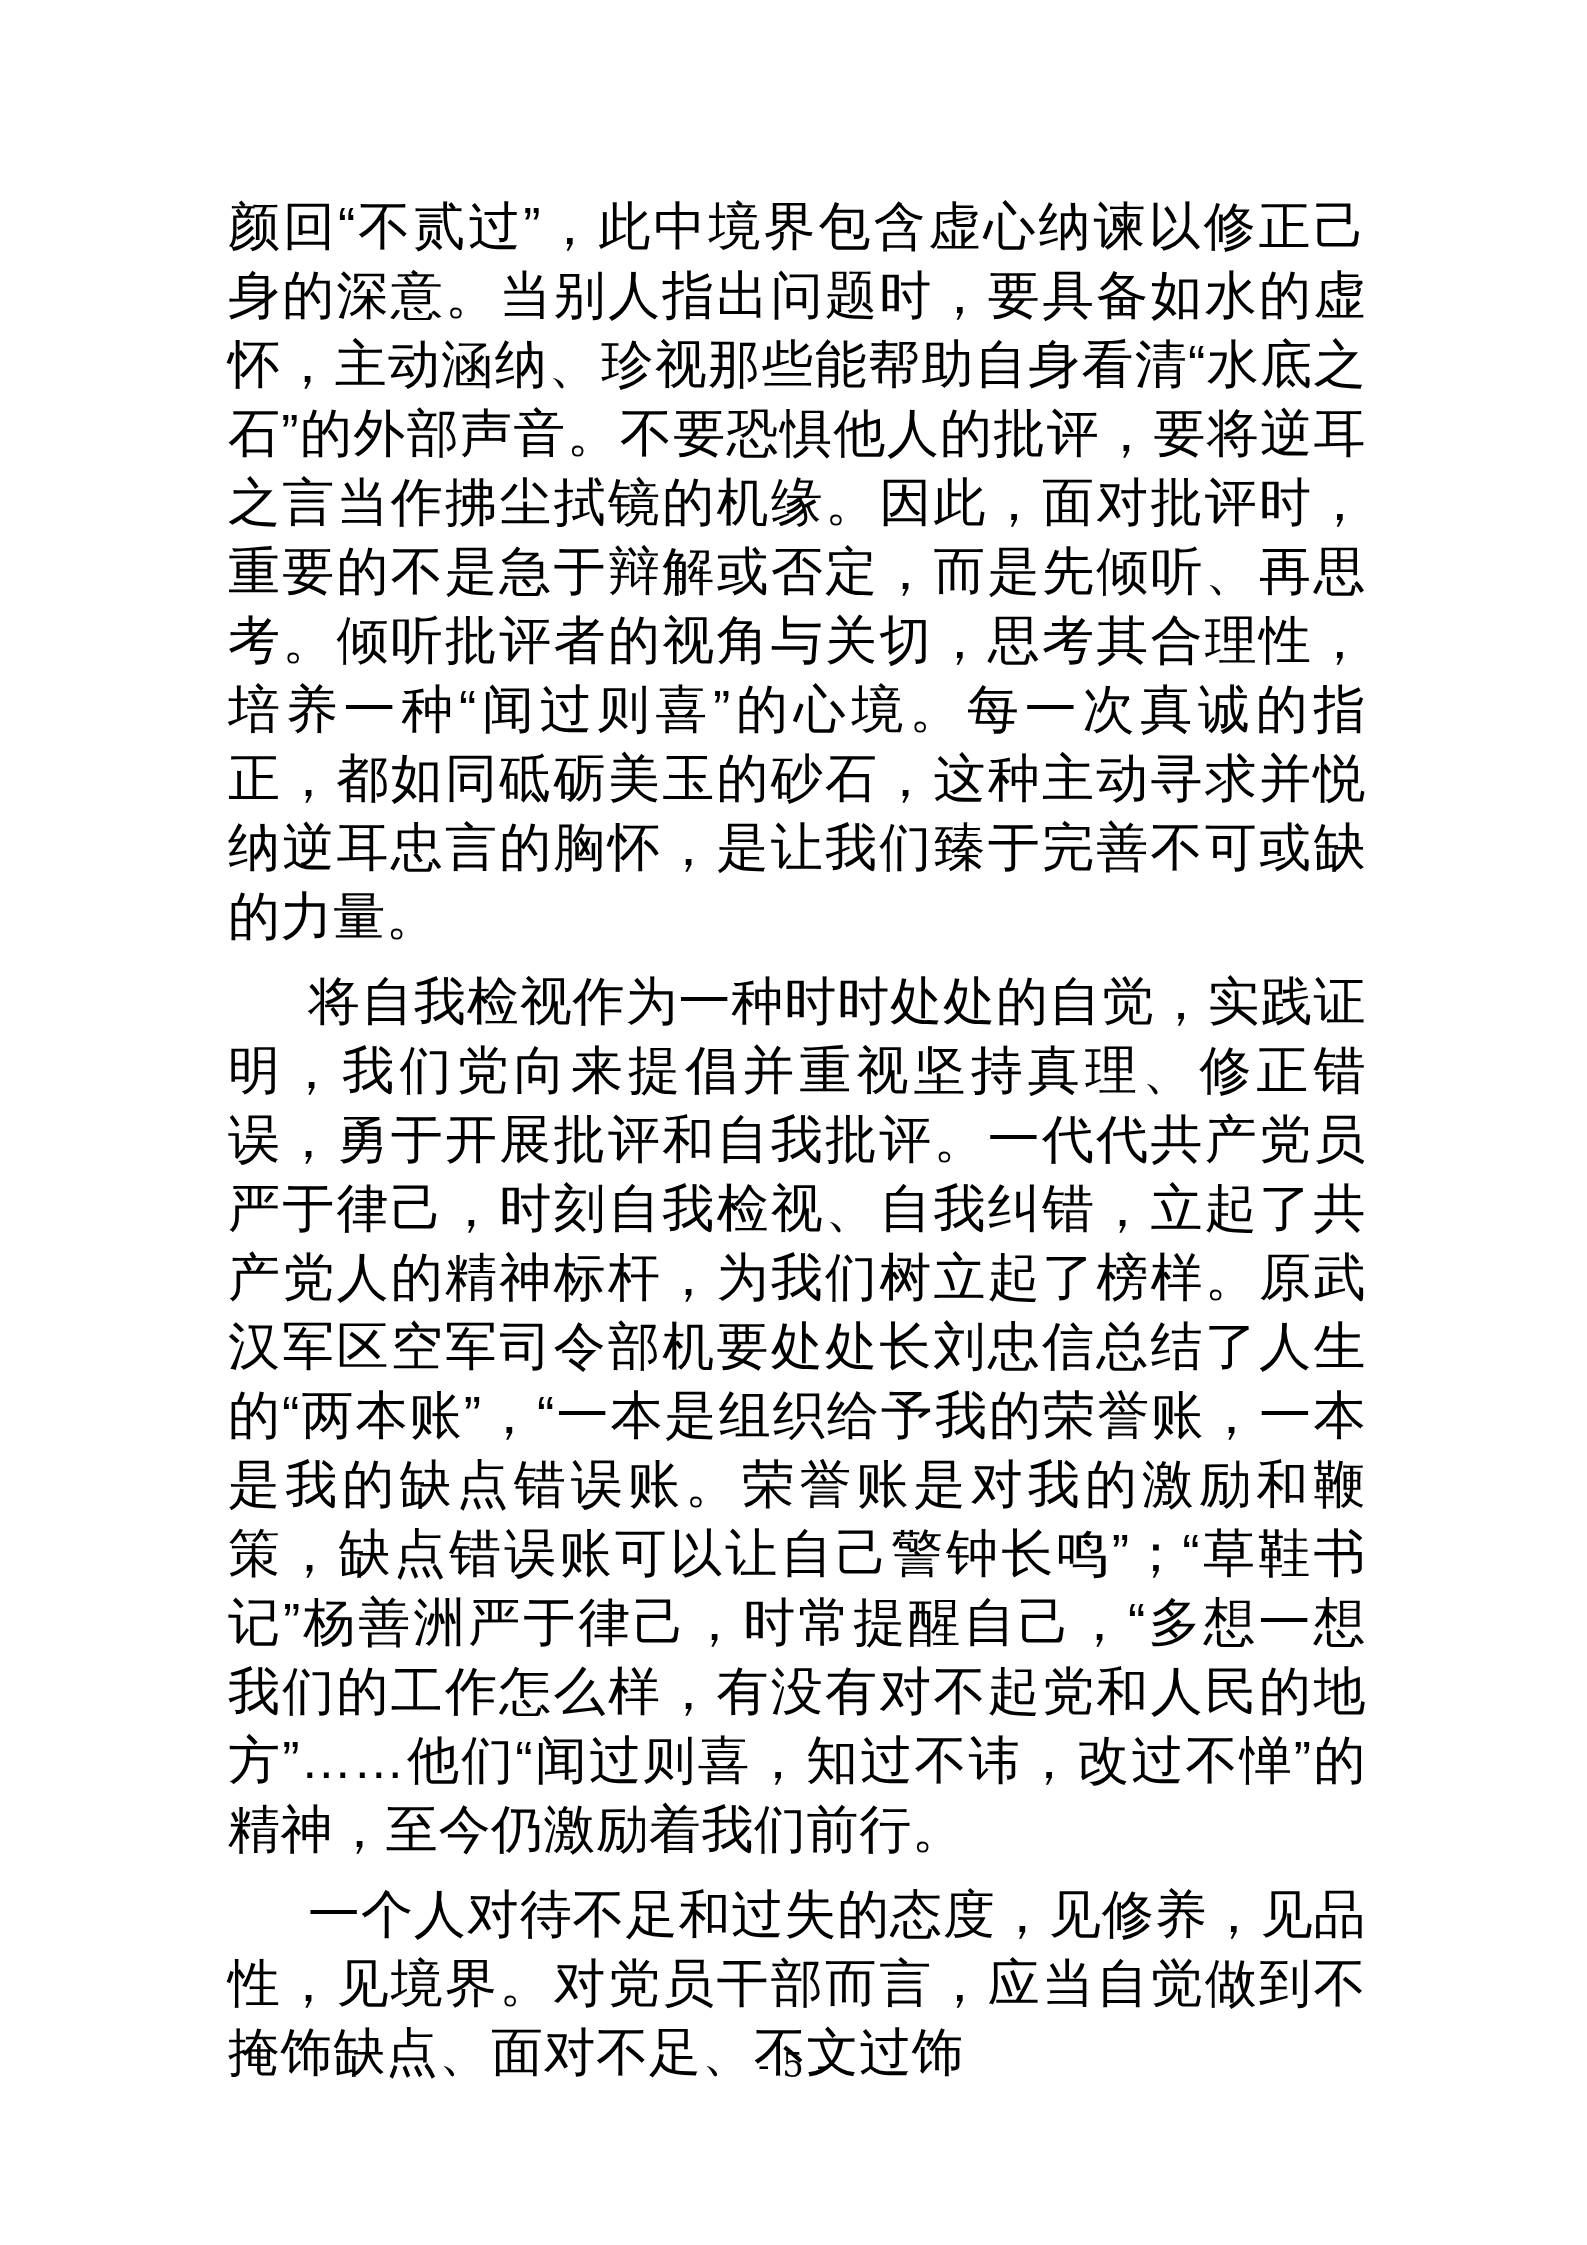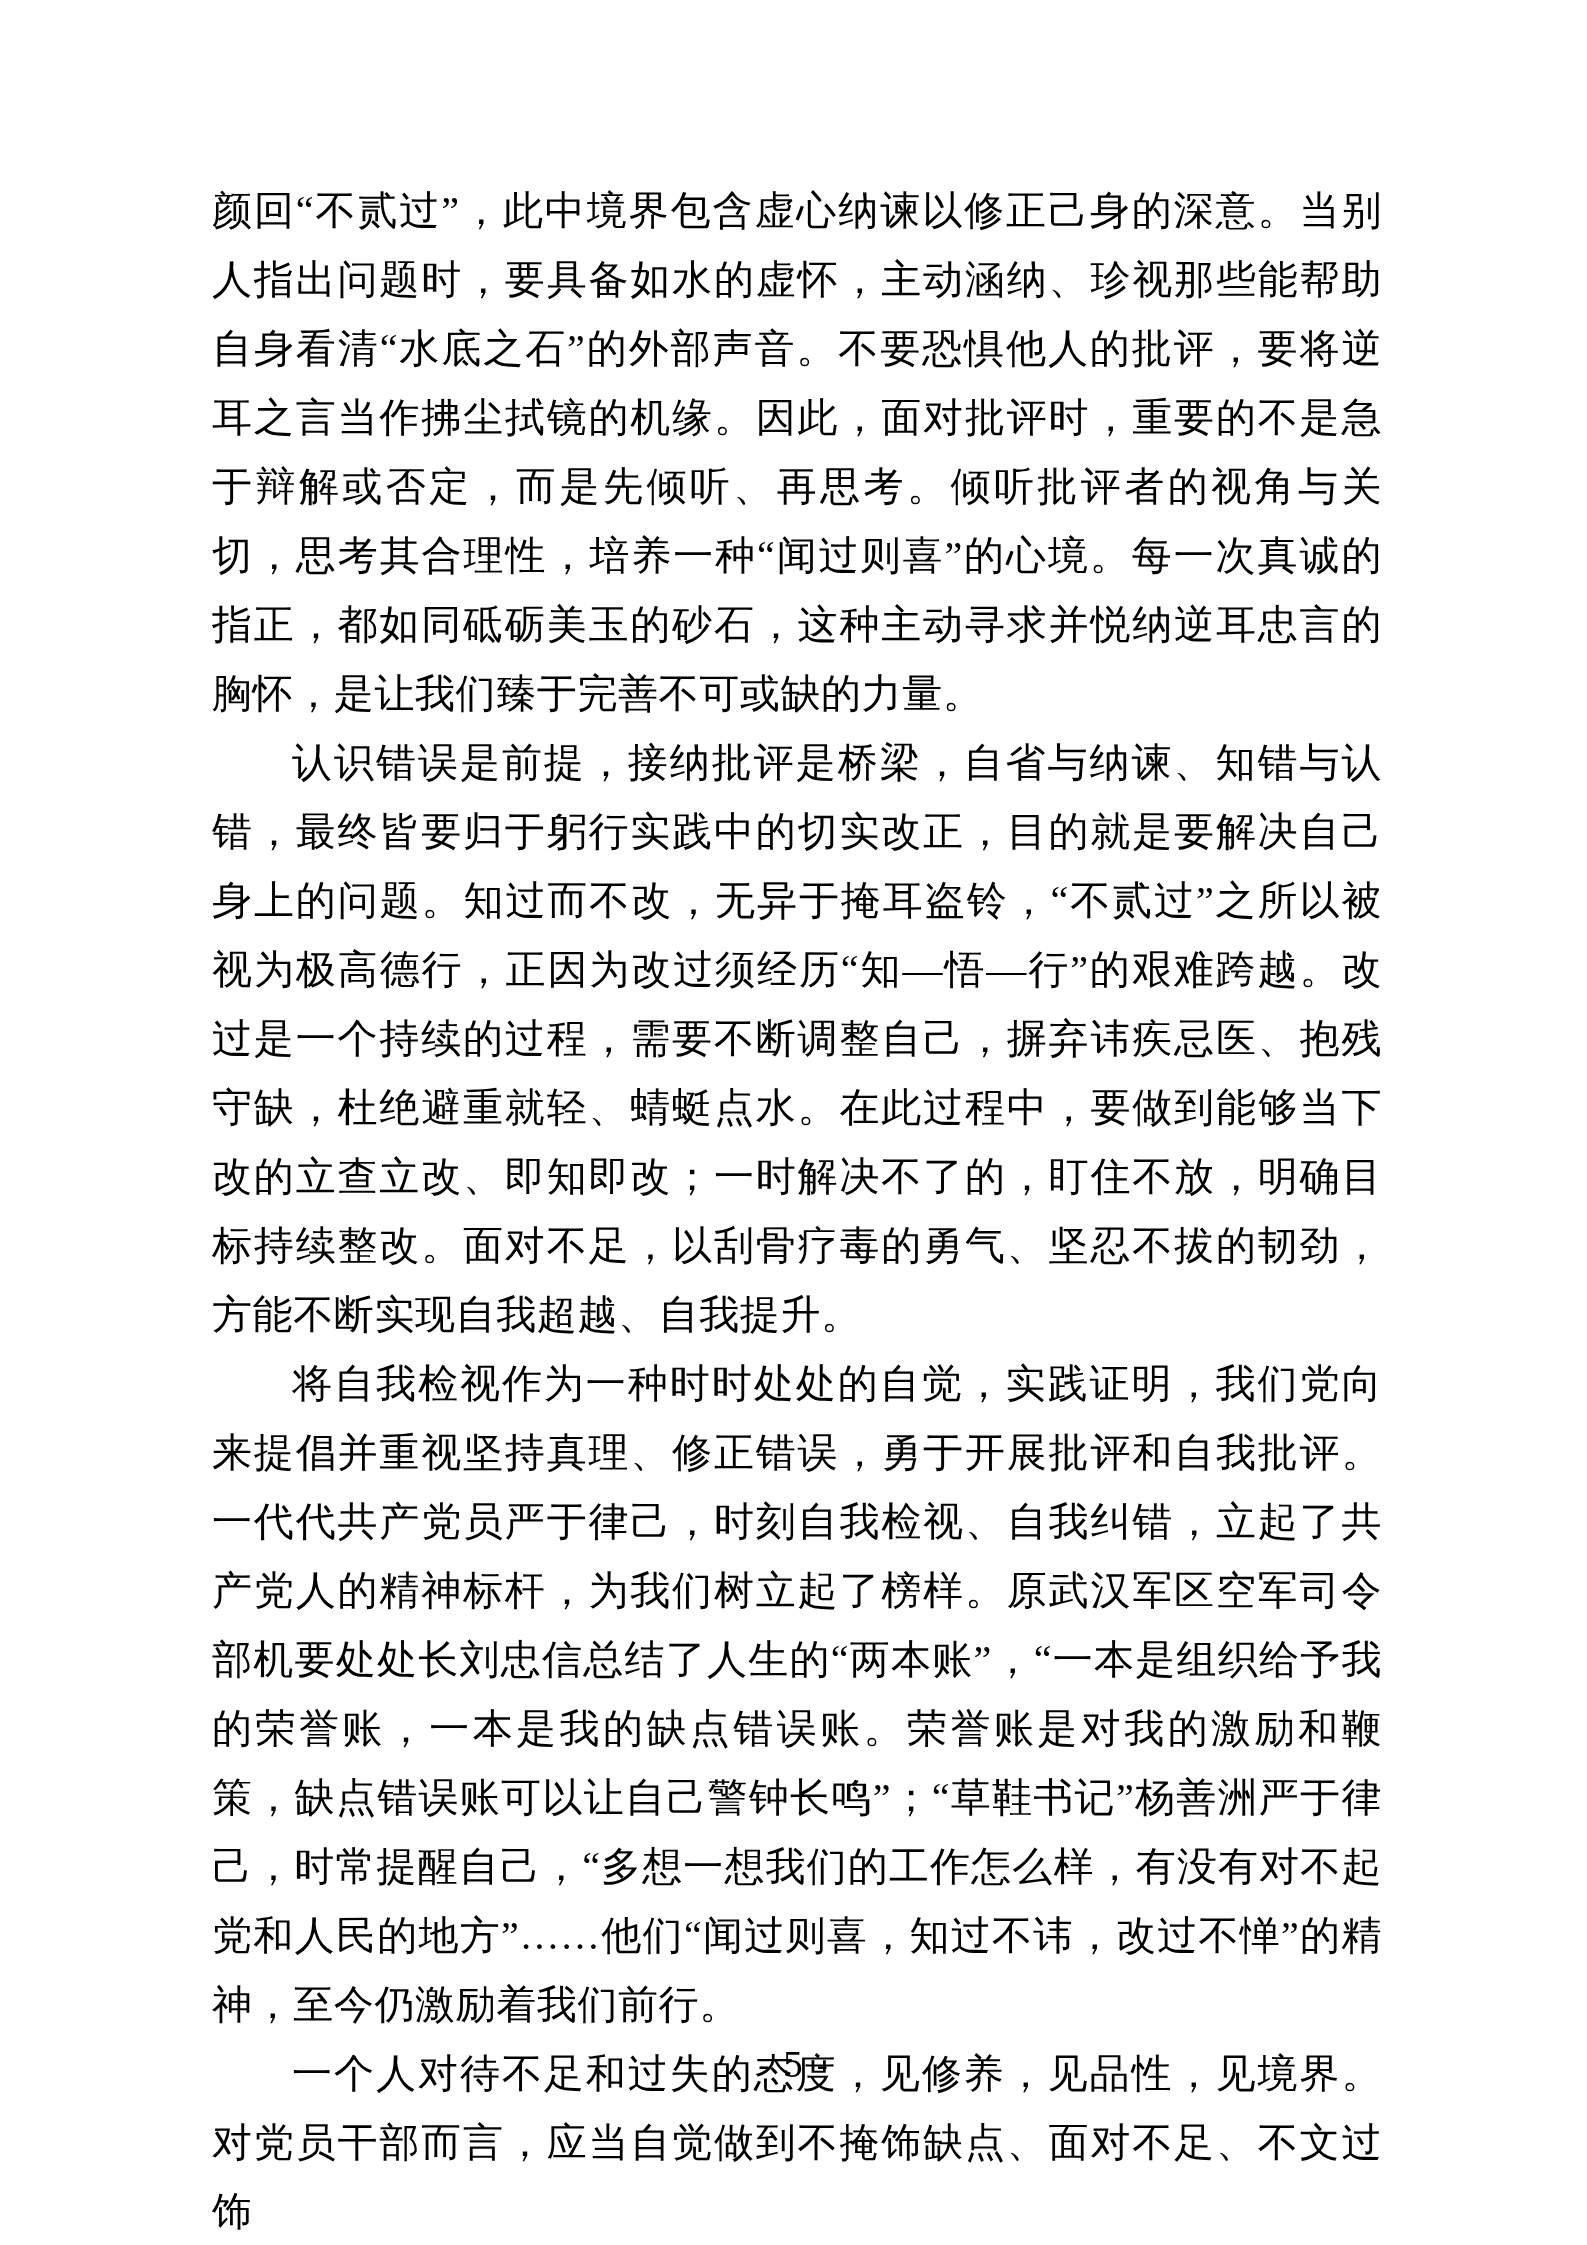--- a/index.html
+++ b/index.html
@@ -20,28 +20,28 @@
     box-sizing: border-box;
     overflow: hidden;
   }
   .content {
     position: absolute;
     left: 212px;
     top: 176px;
     width: 1170px;
   }
   .para {
-    font-size: 40px;
+    font-size: 52px;
     line-height: 69px;
     letter-spacing: 0.6px;
     text-align: justify;
     text-justify: inter-ideograph;
-    margin: 0;
+    margin: 16px;
     text-indent: 0;
-    font-family: Liberation Serif, serif;
+    font-family: Liberation Sans, sans-serif;
   }
   .para + .para {
     margin-top: 0;
   }
   .indent {
     text-indent: 80px;
   }
   .footer {
     position: absolute;
     left: 0;
@@ -53,18 +53,17 @@
     color: #000000;
     letter-spacing: 1px;
   }
 </style>
 </head>
 <body>
 
 <div class="page">
   <div class="content">
     <p class="para">颜回“不贰过”，此中境界包含虚心纳谏以修正己身的深意。当别人指出问题时，要具备如水的虚怀，主动涵纳、珍视那些能帮助自身看清“水底之石”的外部声音。不要恐惧他人的批评，要将逆耳之言当作拂尘拭镜的机缘。因此，面对批评时，重要的不是急于辩解或否定，而是先倾听、再思考。倾听批评者的视角与关切，思考其合理性，培养一种“闻过则喜”的心境。每一次真诚的指正，都如同砥砺美玉的砂石，这种主动寻求并悦纳逆耳忠言的胸怀，是让我们臻于完善不可或缺的力量。</p>
-    <p class="para indent">认识错误是前提，接纳批评是桥梁，自省与纳谏、知错与认错，最终皆要归于躬行实践中的切实改正，目的就是要解决自己身上的问题。知过而不改，无异于掩耳盗铃，“不贰过”之所以被视为极高德行，正因为改过须经历“知—悟—行”的艰难跨越。改过是一个持续的过程，需要不断调整自己，摒弃讳疾忌医、抱残守缺，杜绝避重就轻、蜻蜓点水。在此过程中，要做到能够当下改的立查立改、即知即改；一时解决不了的，盯住不放，明确目标持续整改。面对不足，以刮骨疗毒的勇气、坚忍不拔的韧劲，方能不断实现自我超越、自我提升。</p>
     <p class="para indent">将自我检视作为一种时时处处的自觉，实践证明，我们党向来提倡并重视坚持真理、修正错误，勇于开展批评和自我批评。一代代共产党员严于律己，时刻自我检视、自我纠错，立起了共产党人的精神标杆，为我们树立起了榜样。原武汉军区空军司令部机要处处长刘忠信总结了人生的“两本账”，“一本是组织给予我的荣誉账，一本是我的缺点错误账。荣誉账是对我的激励和鞭策，缺点错误账可以让自己警钟长鸣”；“草鞋书记”杨善洲严于律己，时常提醒自己，“多想一想我们的工作怎么样，有没有对不起党和人民的地方”……他们“闻过则喜，知过不讳，改过不惮”的精神，至今仍激励着我们前行。</p>
     <p class="para indent">一个人对待不足和过失的态度，见修养，见品性，见境界。对党员干部而言，应当自觉做到不掩饰缺点、面对不足、不文过饰</p>
   </div>
   <div class="footer">- 5 -</div>
 </div>
 
 </body></html>

